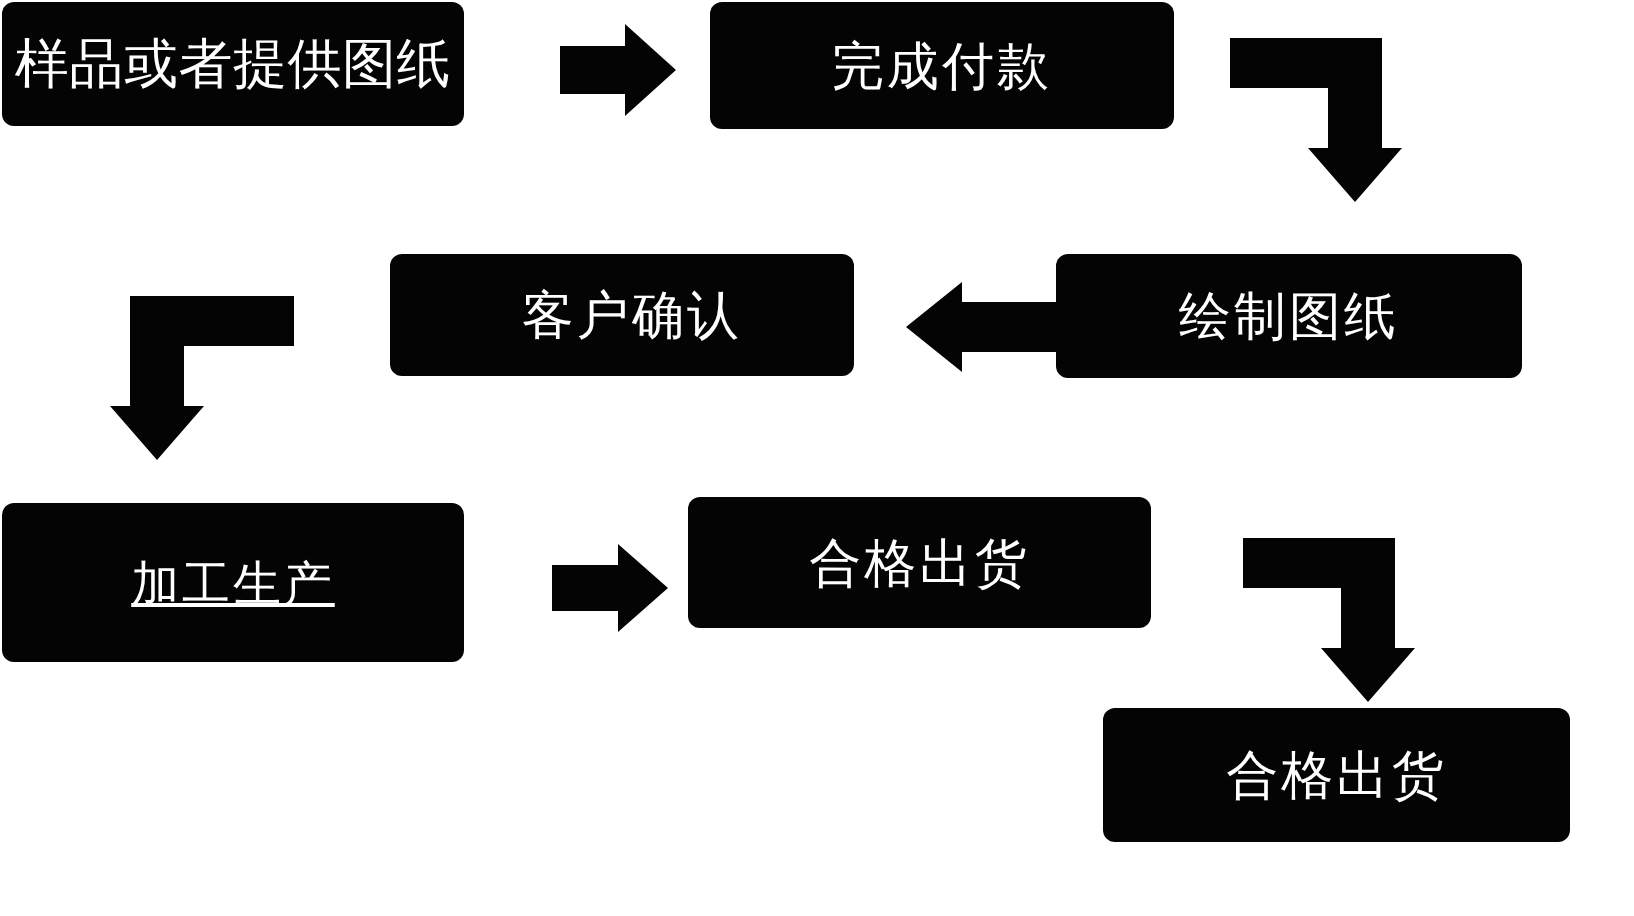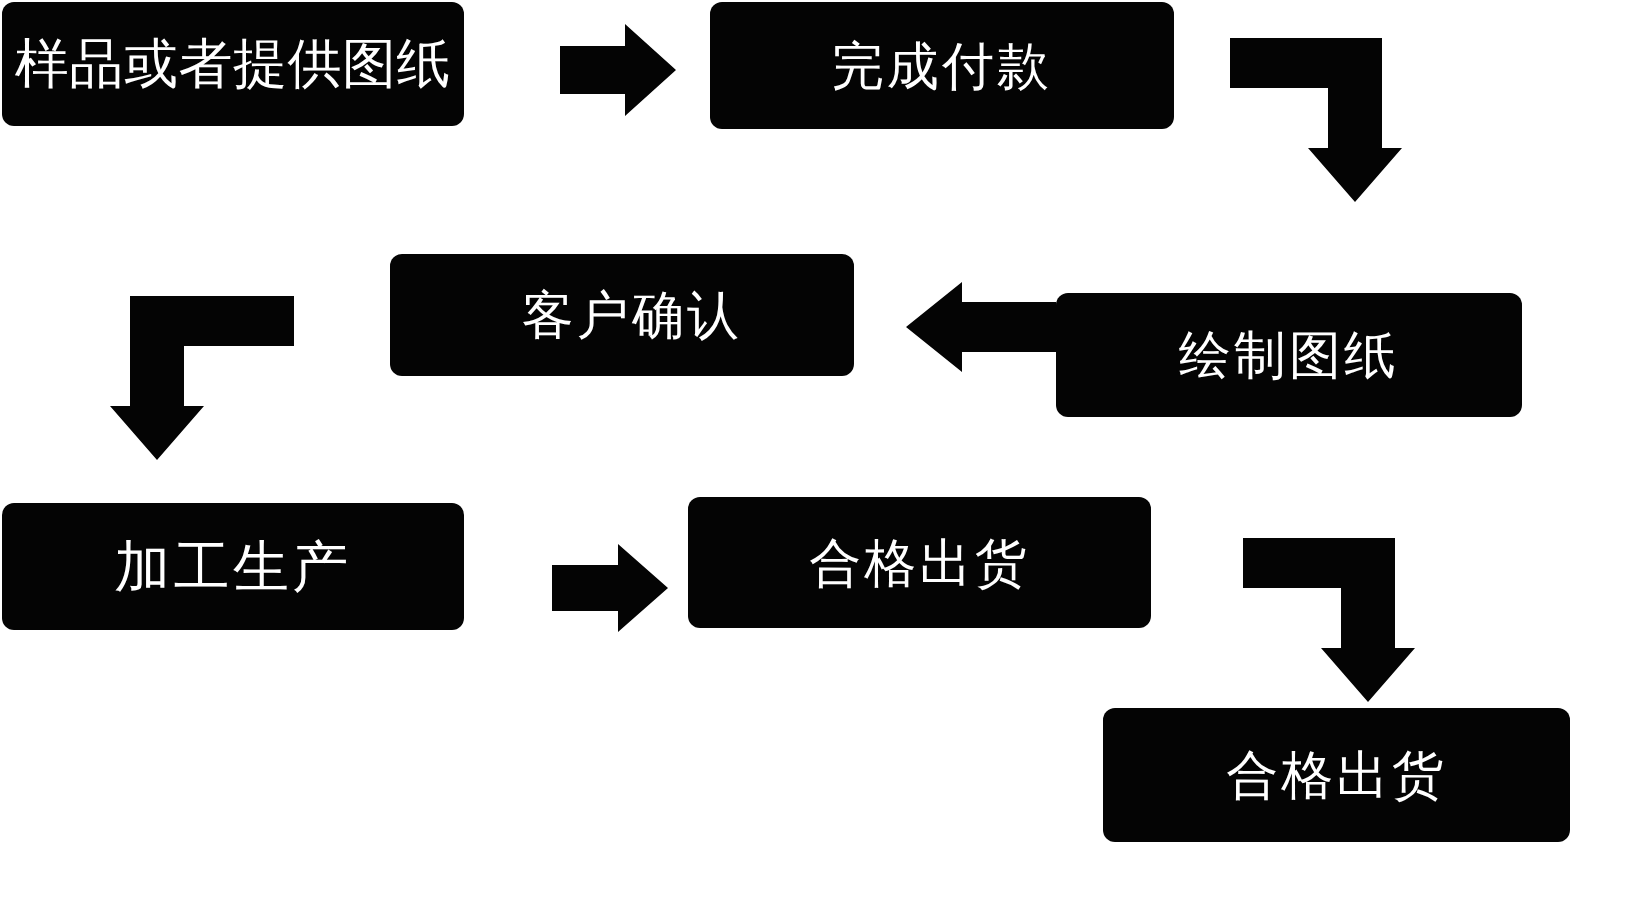--- a/index.html
+++ b/index.html
@@ -33,22 +33,22 @@
   }
   .node-label {
     display: block;
     text-align: left;
   }
 
   
   #node-sample      { left: 2px;    top: 2px;   width: 462px; height: 124px; font-size: 54px; letter-spacing: 0.01em; }
   #node-payment     { left: 710px;  top: 2px;   width: 464px; height: 127px; font-size: 52px; }
   #node-confirm     { left: 390px;  top: 254px; width: 464px; height: 122px; font-size: 52px; padding-left: 20px; }
-  #node-drawing     { left: 1056px; top: 254px; width: 466px; height: 124px; font-size: 52px; margin-top: 39px; }
-  #node-production  { left: 2px;    top: 503px; width: 462px; height: 127px; font-size: 56px; }
+  #node-drawing     { left: 1056px; top: 254px; width: 466px; height: 124px; font-size: 52px; }
+  #node-production  { left: 2px;    top: 503px; width: 462px; height: 159px; font-size: 48px; text-decoration: underline; }
   #node-inspection  { left: 688px;  top: 497px; width: 463px; height: 131px; font-size: 52px; }
   #node-shipping    { left: 1103px; top: 708px; width: 467px; height: 134px; font-size: 52px; }
 
   
   .arrow {
     position: absolute;
     pointer-events: auto;
   }
   .arrow svg { display: block; }
 

